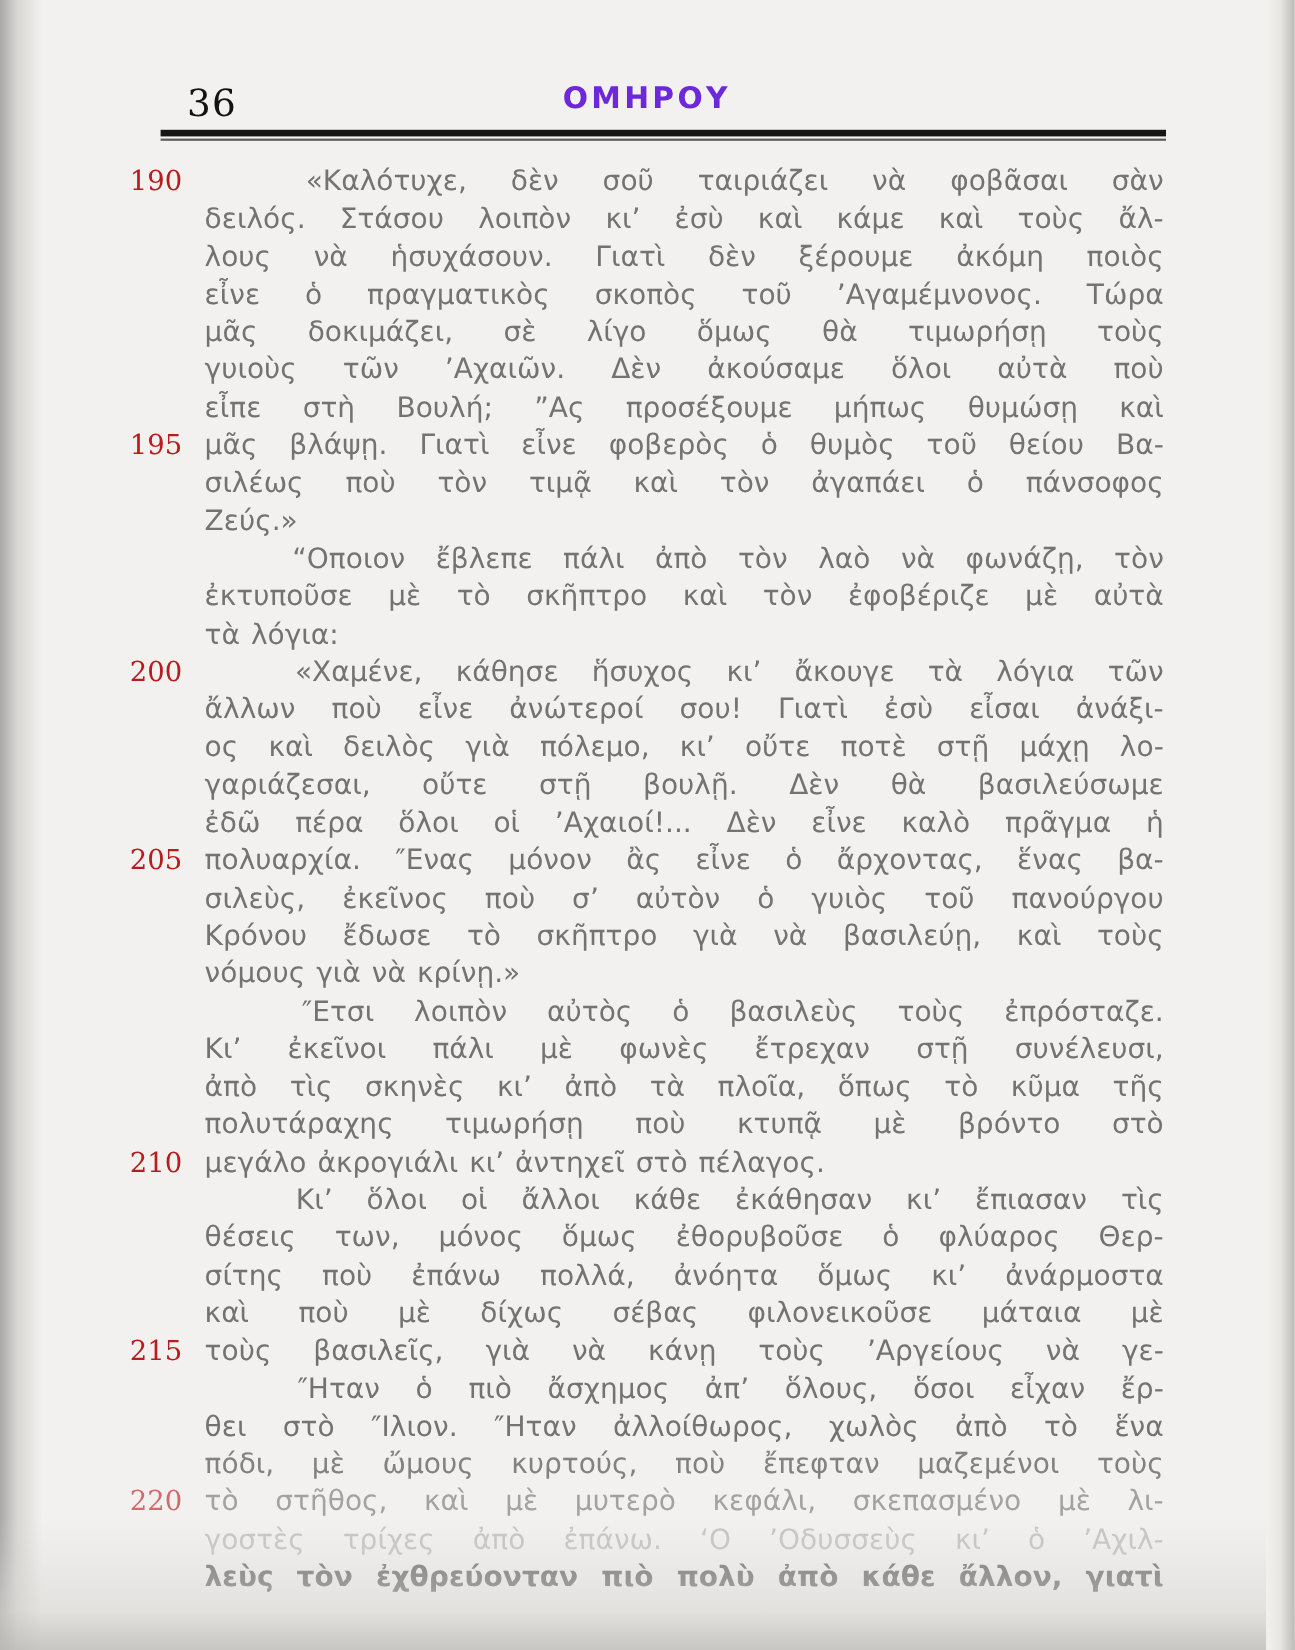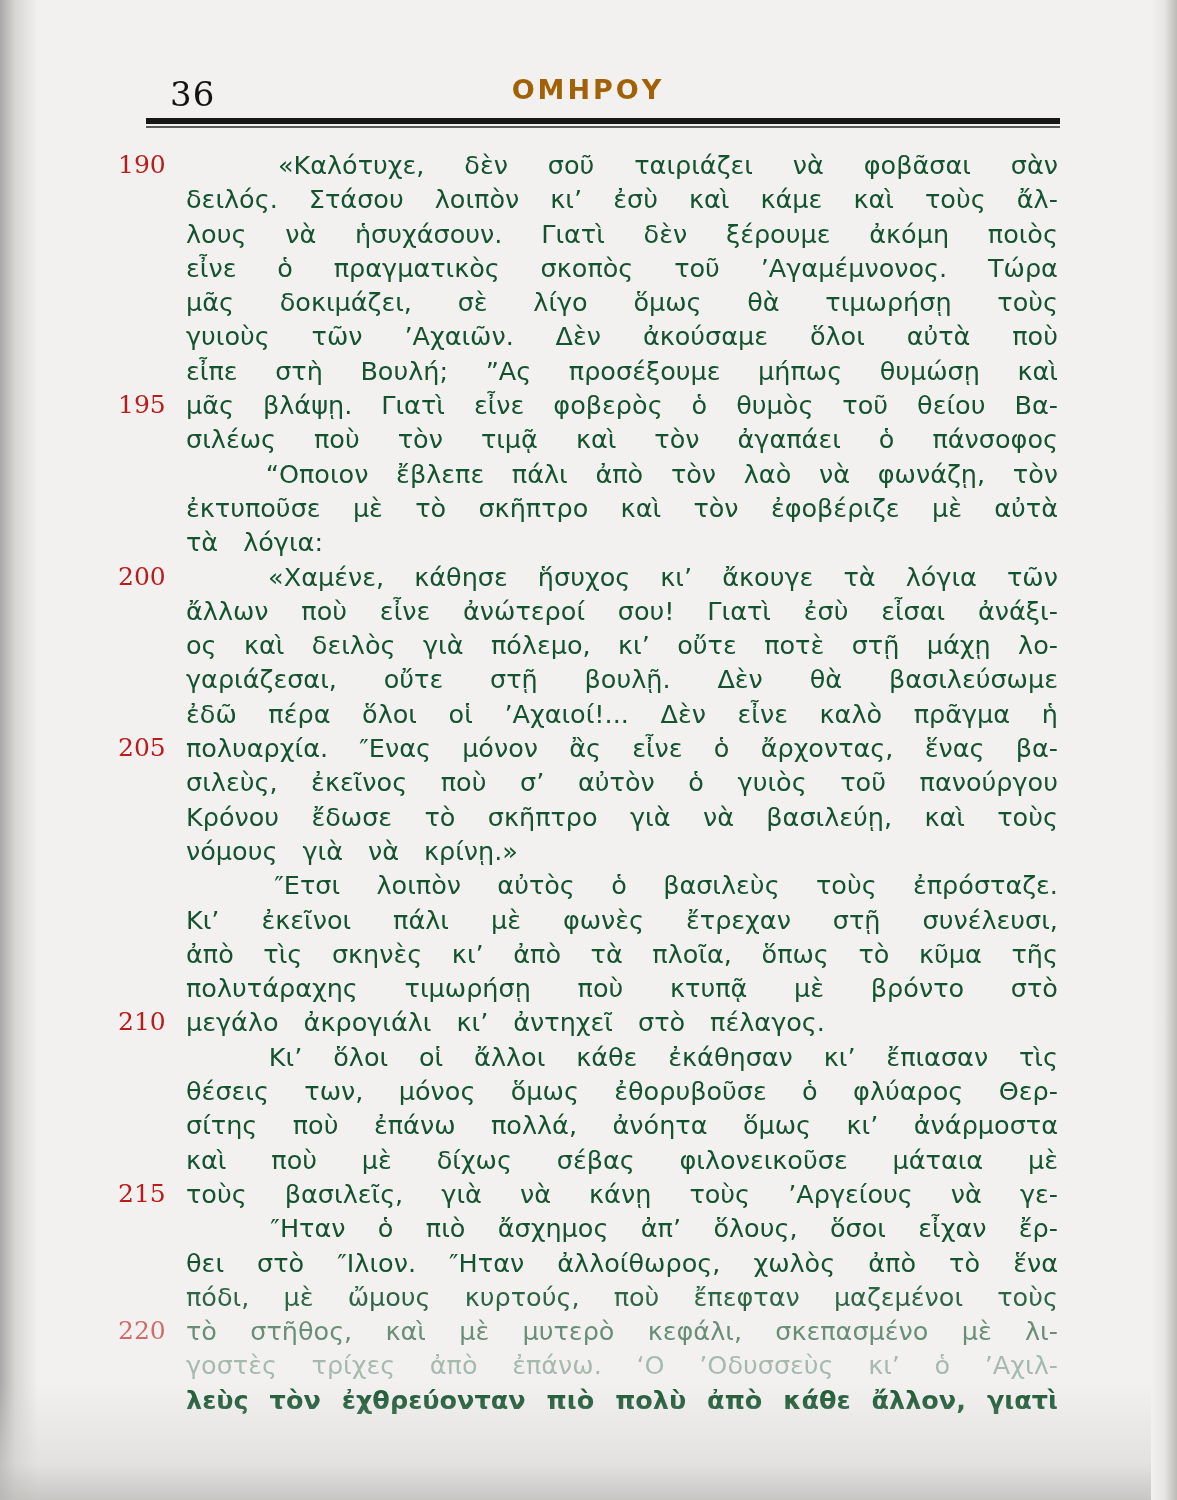--- a/index.html
+++ b/index.html
@@ -59,21 +59,21 @@
   .running-title {
     position: absolute;
     left: 0;
     right: 0;
     top: 12px;
     text-align: center;
     font-family: "DejaVu Sans", sans-serif;
     font-size: 27px;
     font-weight: bold;
     letter-spacing: 3px;
-    color: #a16207;
+    color: #6d28d9;
   }
   .rule {
     position: absolute;
     left: 28px;
     right: -2px;
     top: 56px;
     height: 6px;
     background: #161616;
   }
   .rule-thin {
@@ -106,40 +106,40 @@
     font-size: 25px;
     color: #b91c1c;
   }
   .ltext {
     position: absolute;
     left: 68px;
     right: 0;
     top: 0;
     font-family: "DejaVu Sans", sans-serif;
     font-size: 25.5px;
-    color: #14532d;
+    color: #737373;
     display: flex;
   }
   .ltext.just {
     justify-content: space-between;
   }
   .ltext.left {
     justify-content: flex-start;
   }
   .ltext .ind {
     display: inline-block;
     width: 52px;
   }
   .ltext.bold {
     font-weight: bold;
   }
   .ltext span.w {
     display: inline-block;
   }
-  .ltext.left span.w + span.w { margin-left: 25px; }
+  .ltext.left span.w + span.w { margin-left: 10px; }
   
   .fade-1 { opacity: .88; }
   .fade-2 { opacity: .62; }
   .fade-3 { opacity: .34; }
   .bottom-smudge {
     position: absolute;
     left: 0;
     right: 0;
     bottom: 0;
     height: 120px;
@@ -278,20 +278,26 @@
             <span class="w">τιμᾷ</span>
             <span class="w">καὶ</span>
             <span class="w">τὸν</span>
             <span class="w">ἀγαπάει</span>
             <span class="w">ὁ</span>
             <span class="w">πάνσοφος</span>
           </div>
         </div>
         <div class="line">
           <div class="lnum"></div>
+          <div class="ltext left">
+            <span class="w">Ζεύς.»</span>
+          </div>
+        </div>
+        <div class="line">
+          <div class="lnum"></div>
           <div class="ltext just">
             <span class="ind"></span>
             <span class="w">“Οποιον</span>
             <span class="w">ἔβλεπε</span>
             <span class="w">πάλι</span>
             <span class="w">ἀπὸ</span>
             <span class="w">τὸν</span>
             <span class="w">λαὸ</span>
             <span class="w">νὰ</span>
             <span class="w">φωνάζῃ,</span>

